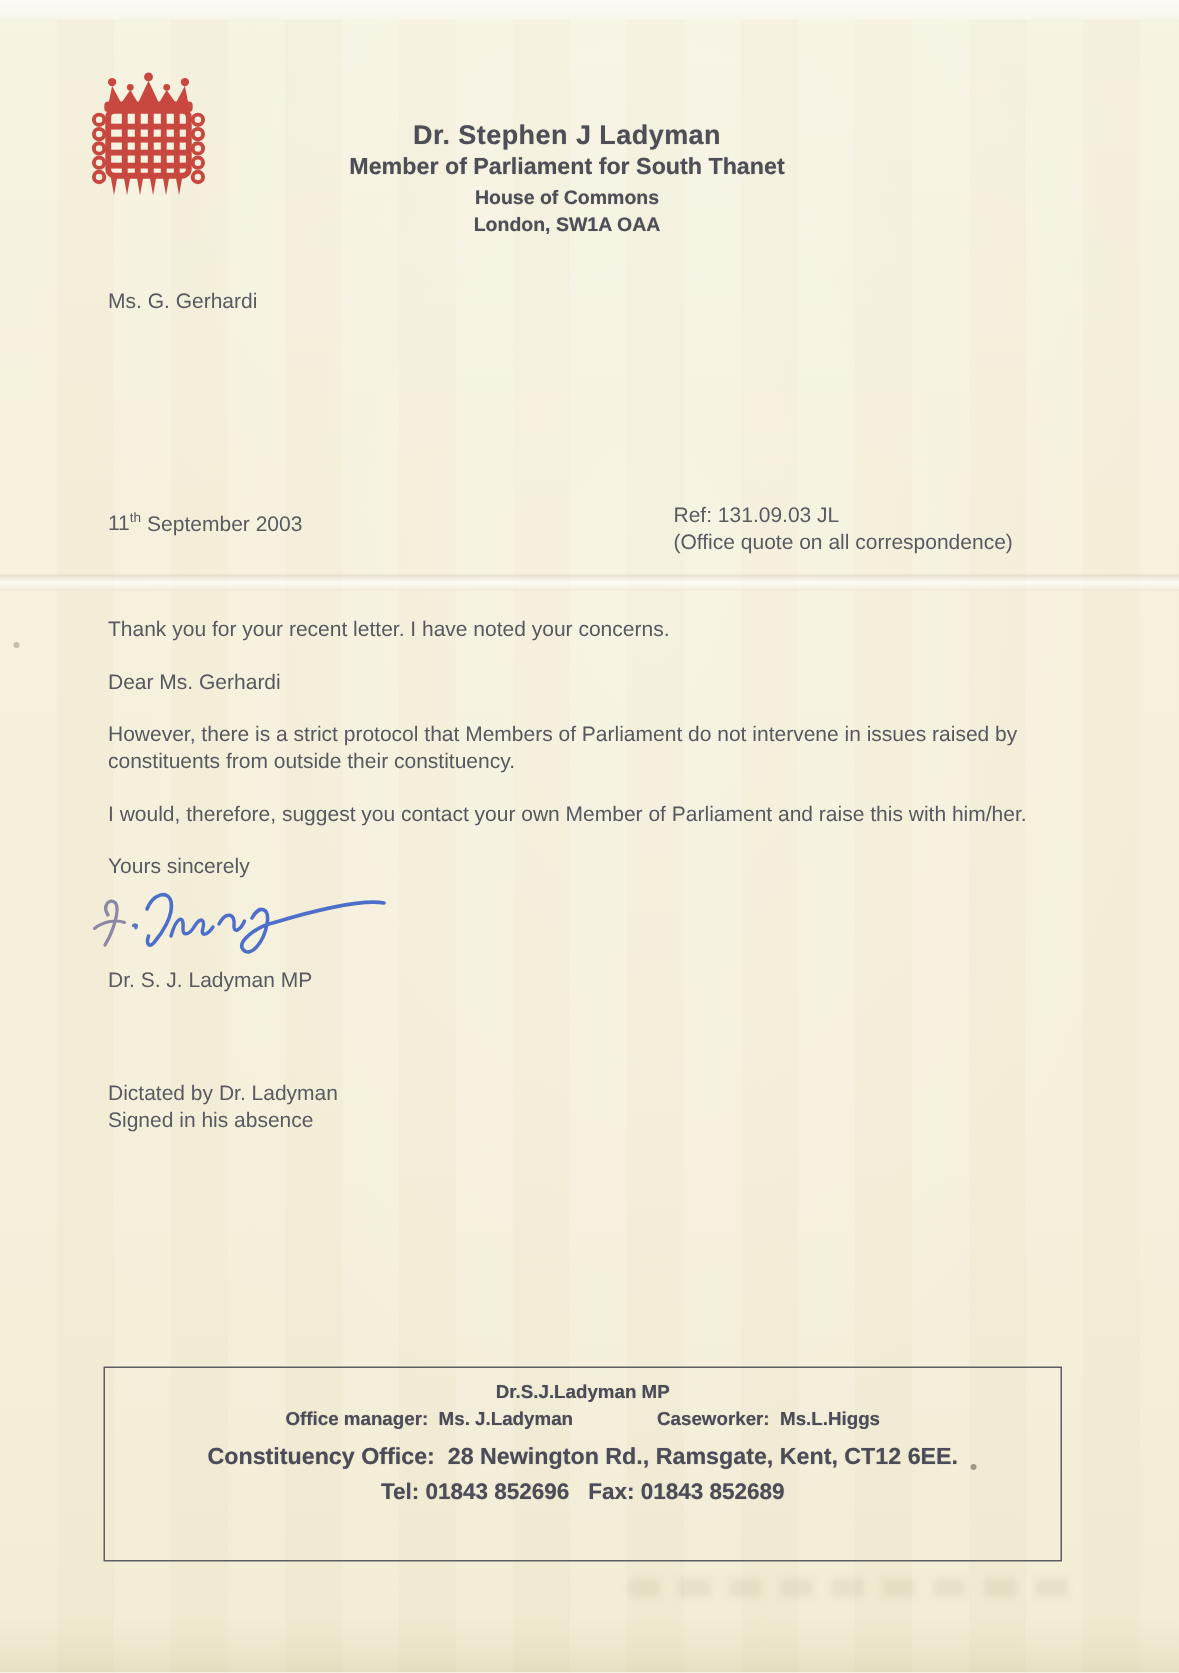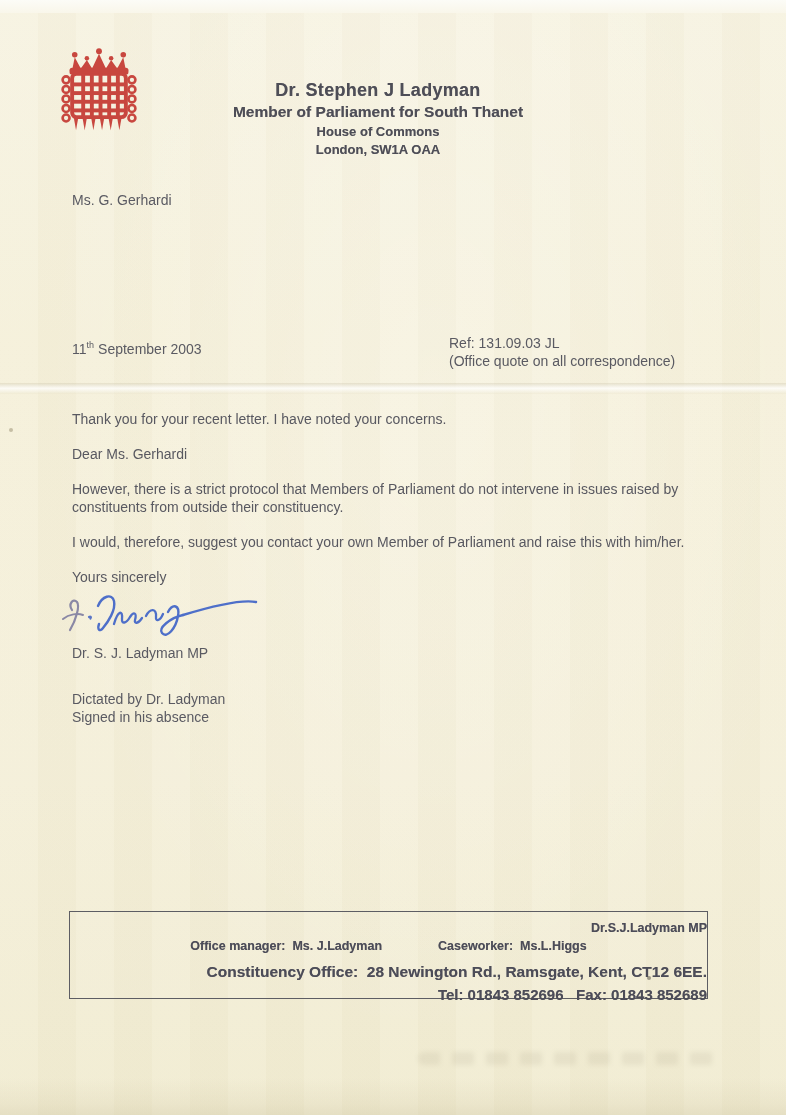--- a/index.html
+++ b/index.html
@@ -39,27 +39,27 @@
   
   .recipient{position:absolute;left:72px;top:192px;font-size:14px;color:#5a5a62;}
   .dateline{position:absolute;left:72px;top:340px;font-size:14px;color:#5a5a62;}
   .dateline sup{font-size:9px;vertical-align:super;}
   .dateline .rest{margin-left:4px;}
   .refblock{position:absolute;left:449px;top:334px;font-size:14px;color:#5a5a62;line-height:18px;}
   .bodytext{position:absolute;left:72px;top:410px;width:656px;font-size:14px;color:#585860;line-height:18px;}
   .bodytext p{margin:0 0 17px 0;}
   .signature{position:absolute;left:56px;top:586px;width:212px;height:62px;}
   .signatory{position:absolute;left:72px;top:645px;font-size:14px;color:#5a5a62;}
-  .dictated{position:absolute;left:72px;top:691px;font-size:14px;color:#5a5a62;line-height:17.5px;}
+  .dictated{position:absolute;left:72px;top:720px;font-size:14px;color:#5a5a62;line-height:17.5px;}
 
   
   .footer-box{
-    position:absolute;left:69px;top:911px;width:639px;height:88px;
+    position:absolute;left:69px;top:911px;width:639px;height:130px;
     border:1.5px solid #5d5d63;background:rgba(255,255,255,0.04);
-    box-sizing:border-box;text-align:right;color:#4c4c58;
+    box-sizing:border-box;text-align:center;color:#4c4c58;
   }
   .footer-box .f1{margin-top:9px;font-size:12.5px;font-weight:bold;white-space:pre;}
   .footer-box .f2{margin-top:4px;display:flex;justify-content:center;gap:56px;font-size:12.5px;font-weight:bold;}
   .footer-box .f2 span{white-space:pre;}
   .footer-box .f3{margin-top:10px;font-size:15.5px;font-weight:bold;white-space:pre;}
   .footer-box .f4{margin-top:5px;font-size:15px;font-weight:bold;white-space:pre;}
 </style>
 </head>
 <body>
 

